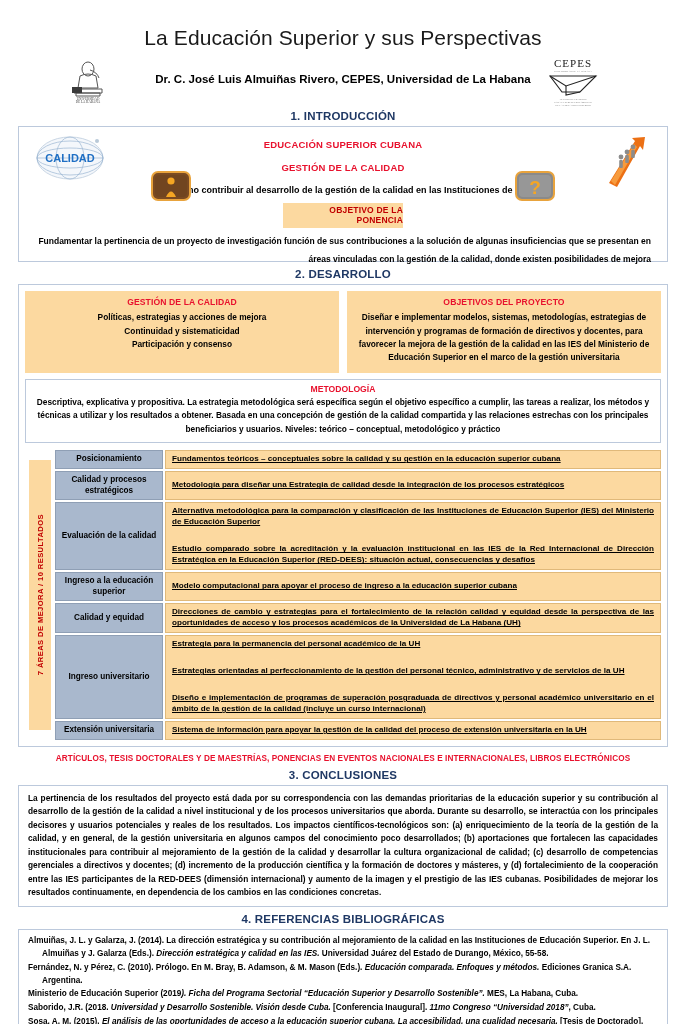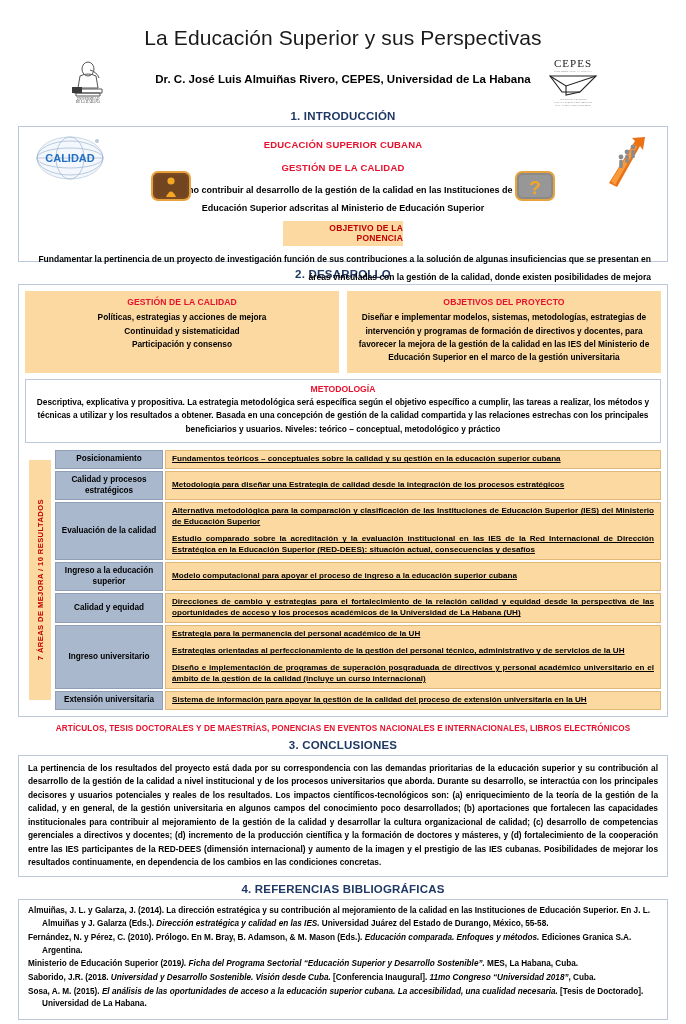--- a/index.html
+++ b/index.html
@@ -87,21 +87,21 @@
     width:108px;background:#a9b8cd;border:1px solid #8f9fb5;box-sizing:border-box;
     display:flex;align-items:center;justify-content:center;text-align:center;
     font-size:8.2px;font-weight:bold;color:#000;padding:3px 4px;line-height:1.3;
   }
   .tright{
     flex:1;background:#fcd9a0;border:1px solid #e0b97a;box-sizing:border-box;
     display:flex;flex-direction:column;justify-content:center;
     padding:3px 6px;font-size:8.1px;font-weight:bold;line-height:1.35;text-align:justify;text-decoration:underline;
   }
   .tright p{margin:0;}
-  .tright p+p{margin-top:6px;}
+  .tright p+p{margin-top:16px;}
 
   .articles{
     text-align:center;color:#e8112d;font-size:8.2px;font-weight:bold;
     margin:7px 0 0 0;letter-spacing:.1px;
   }
 
   
   .concl{padding:6px 9px 7px 9px;font-size:8.3px;font-weight:bold;line-height:1.62;text-align:justify;}
 
   
@@ -185,21 +185,20 @@
     </svg>
 
     <svg class="badge-right" viewBox="0 0 40 30">
       <rect x="1" y="1" width="38" height="28" rx="6" fill="#8a8a8a" stroke="#e8a33d" stroke-width="2"></rect>
       <rect x="4" y="4" width="32" height="22" rx="4" fill="#9d9d9d" opacity="0.7"></rect>
       <text x="20" y="23" font-size="19" font-weight="bold" text-anchor="middle" fill="#f5a623" font-family="'Liberation Sans',sans-serif">?</text>
     </svg>
 
     <div class="intro-q">
       <div>Cómo contribuir al desarrollo de la gestión de la calidad en las Instituciones de</div>
-      <div>Educación Superior adscritas al Ministerio de Educación Superior</div>
     </div>
 
     <div class="objetivo-chip">OBJETIVO DE LA PONENCIA</div>
 
     <div class="intro-obj">
       <div>Fundamentar la pertinencia de un proyecto de investigación función de sus contribuciones a la solución de algunas insuficiencias que se presentan en</div>
       <div>áreas vinculadas con la gestión de la calidad, donde existen posibilidades de mejora</div>
     </div>
   </div>
 

